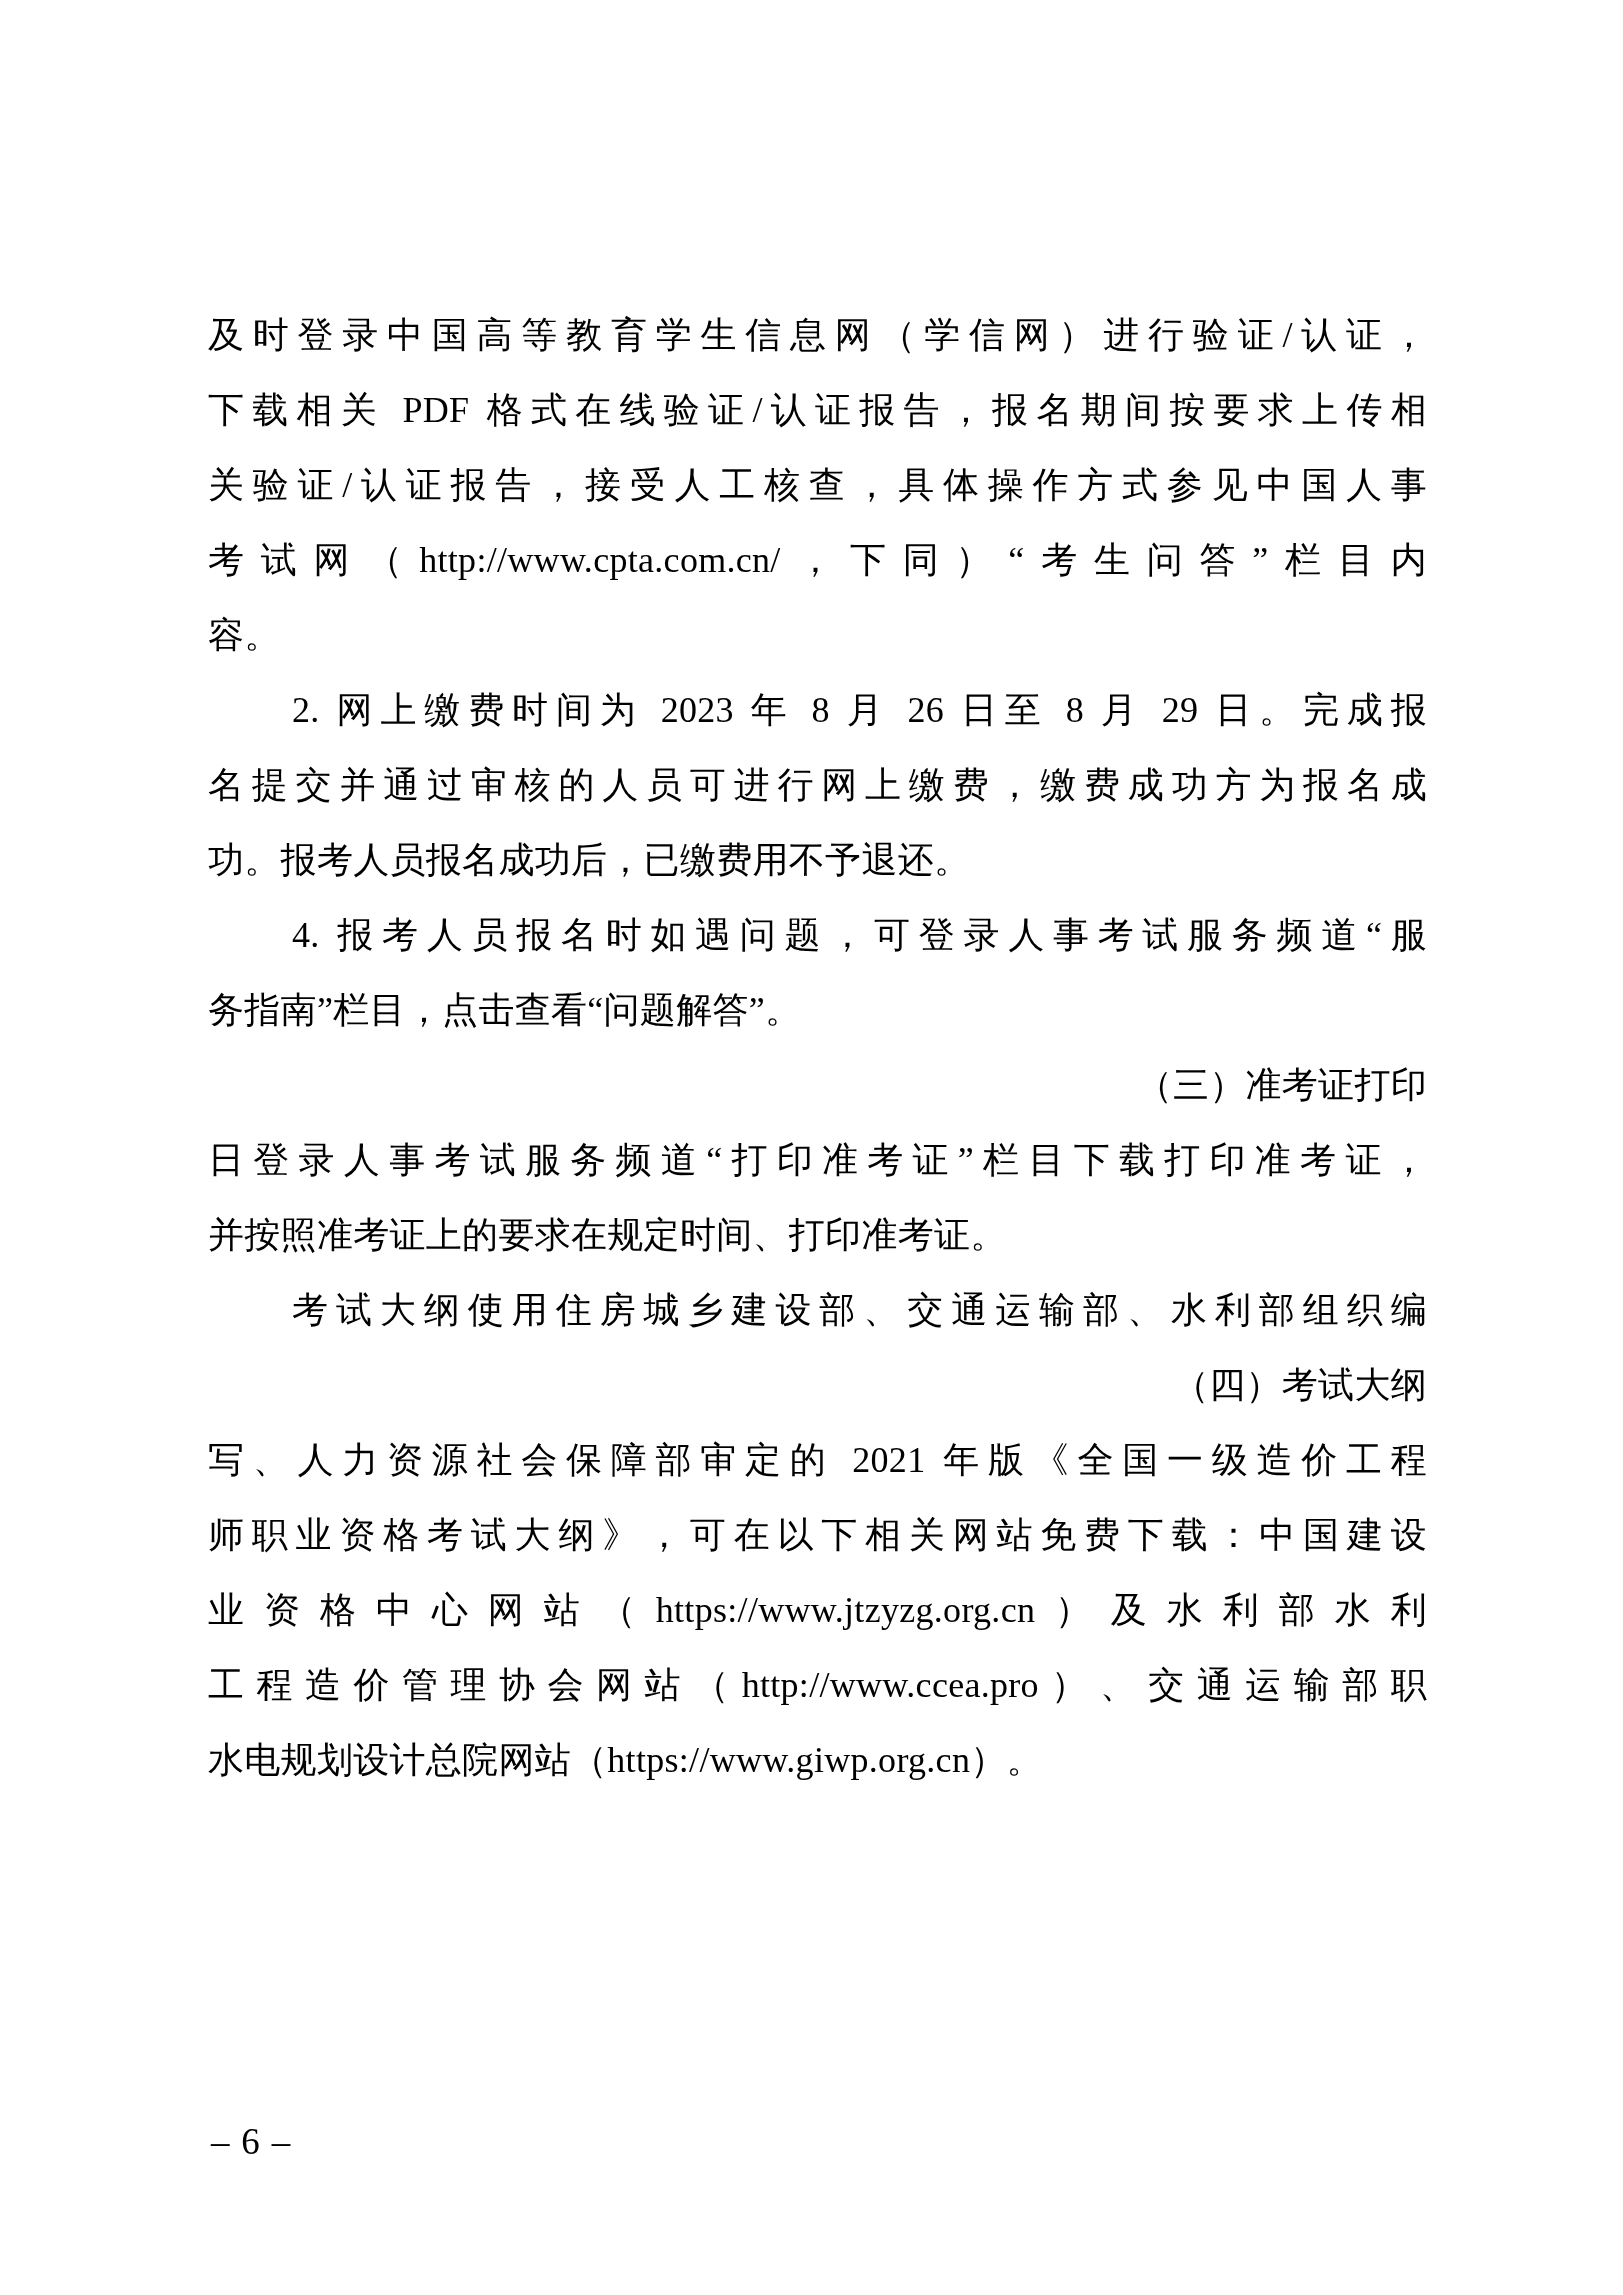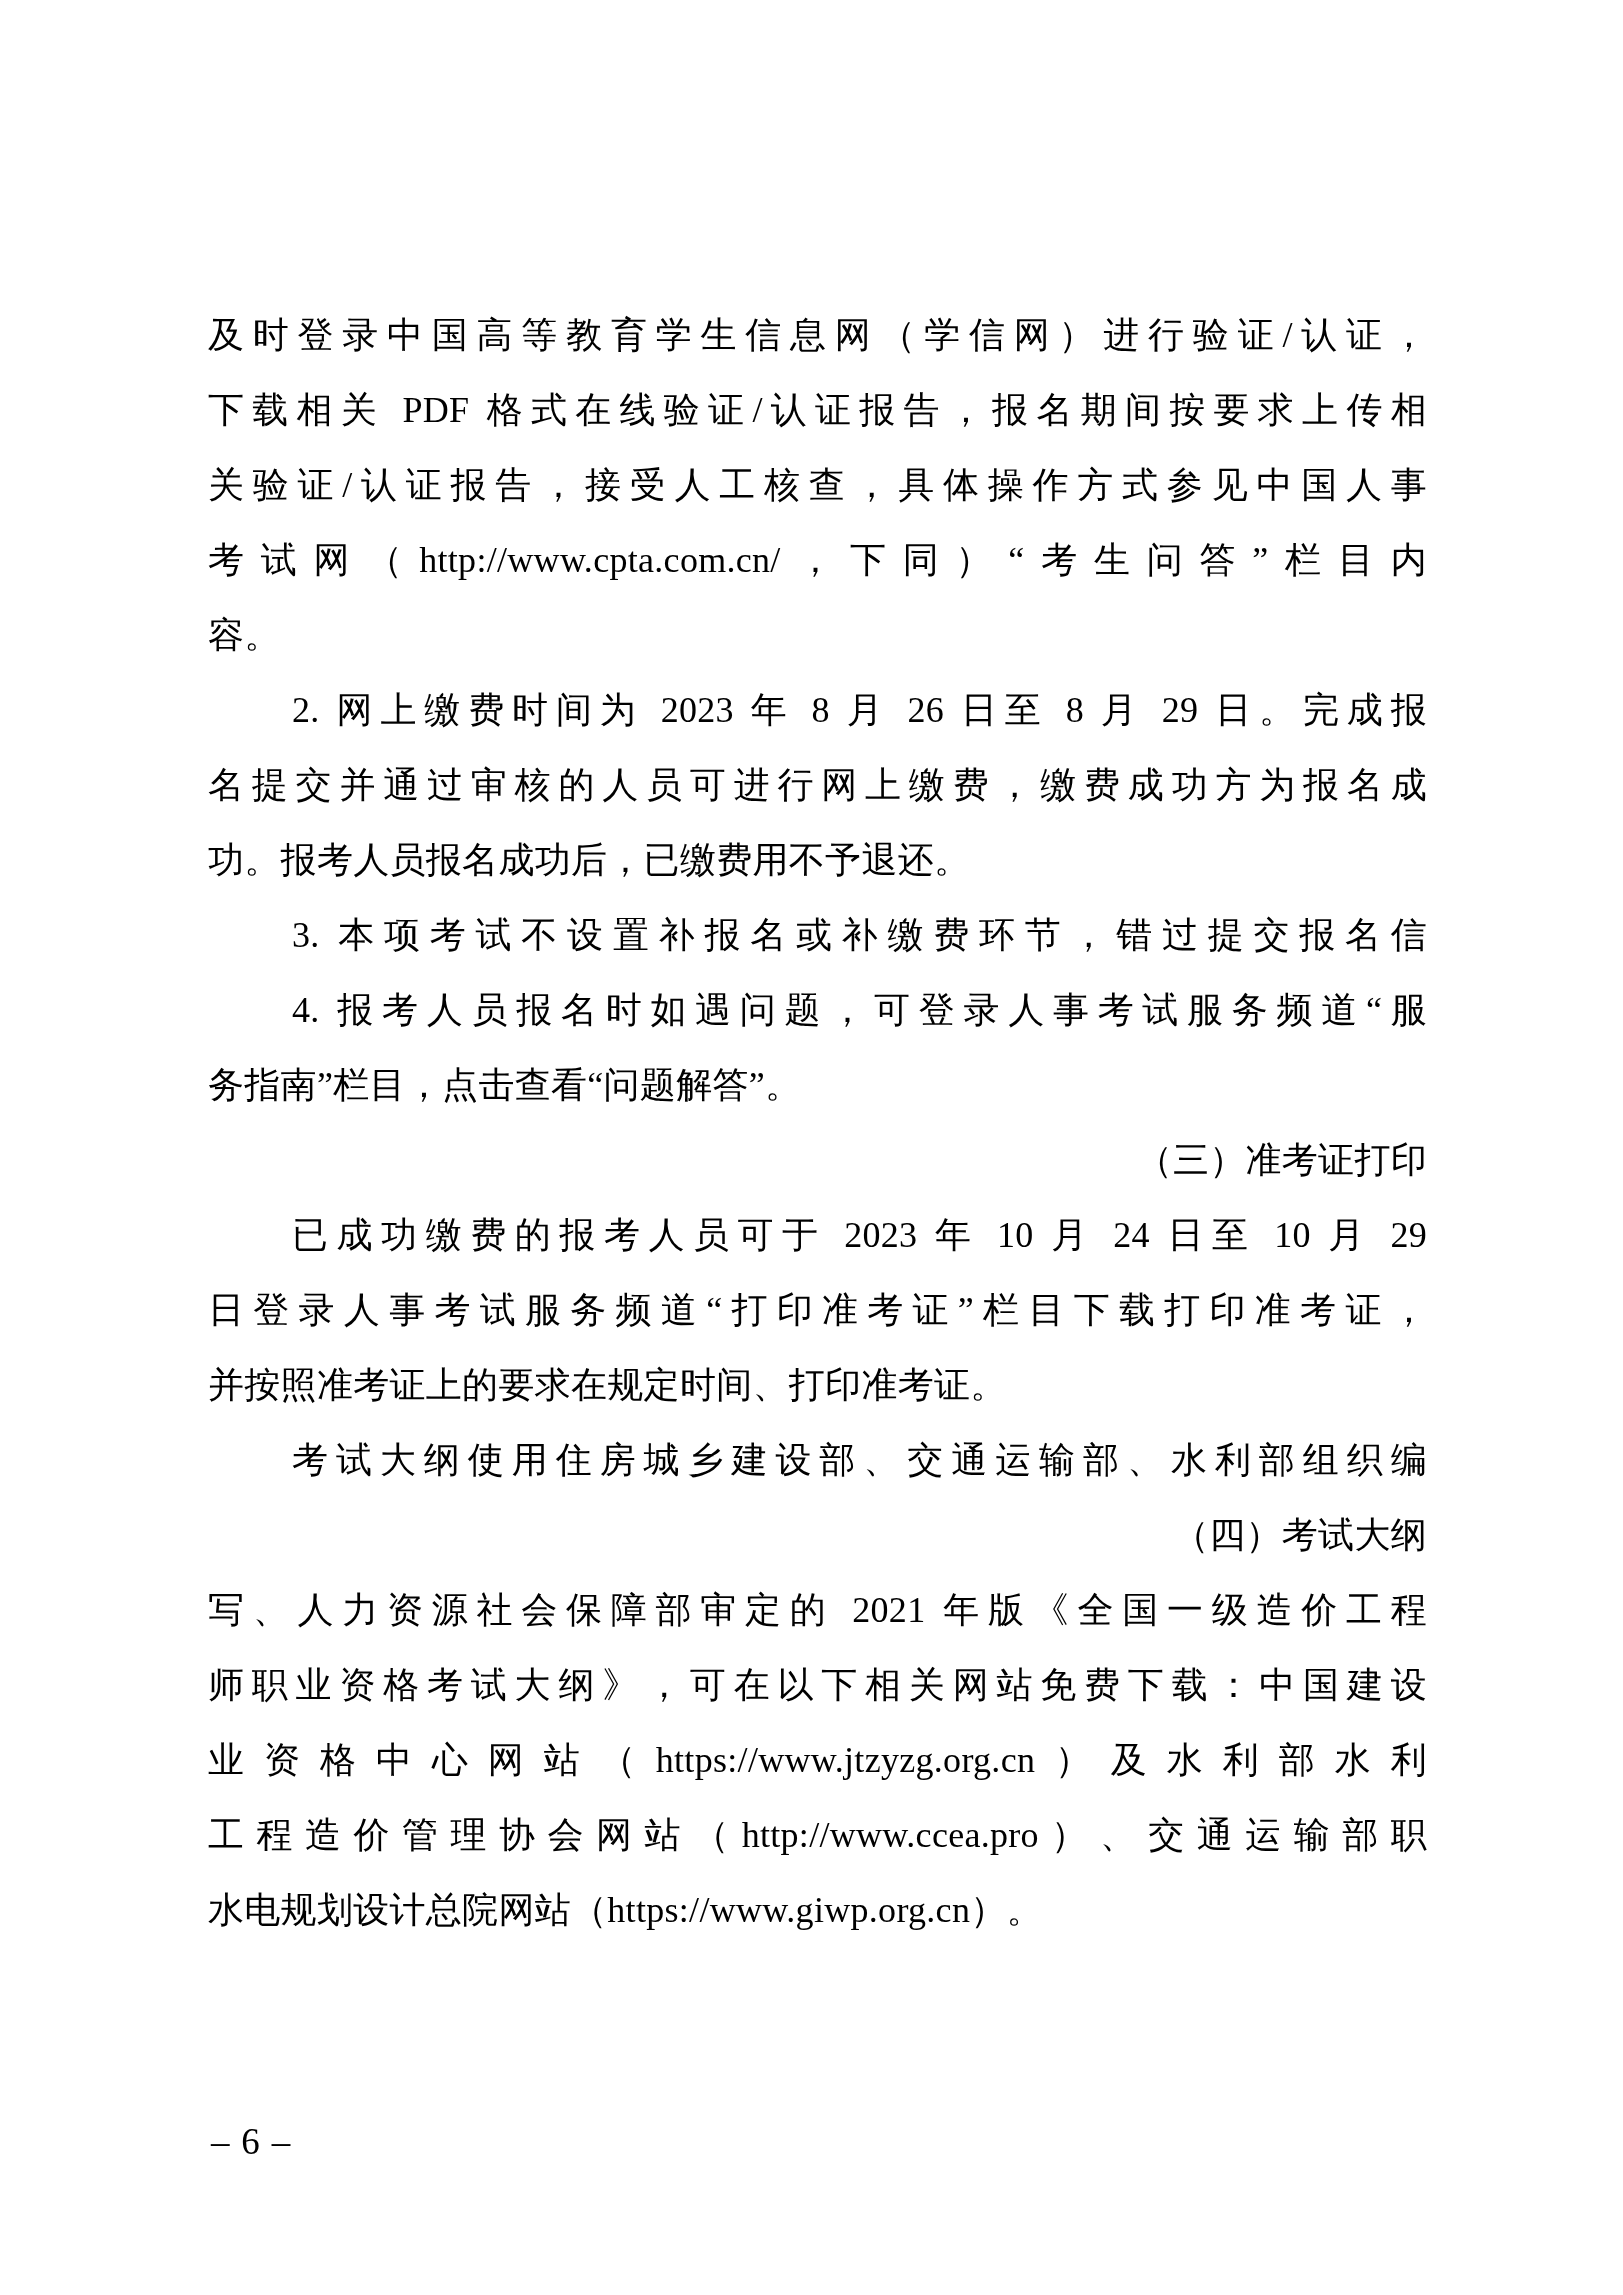--- a/index.html
+++ b/index.html
@@ -55,25 +55,23 @@
 <div class="page">
   <div class="doc-body" id="doc-body">
       <div class="line just">及时登录中国高等教育学生信息网（学信网）进行验证/认证，</div>
       <div class="line just">下载相关 PDF 格式在线验证/认证报告，报名期间按要求上传相</div>
       <div class="line just">关验证/认证报告，接受人工核查，具体操作方式参见中国人事</div>
       <div class="line just">考试网（http://www.cpta.com.cn/，下同）“考生问答”栏目内</div>
       <div class="line">容。</div>
       <div class="line just ind">2. 网上缴费时间为 2023 年 8 月 26 日至 8 月 29 日。完成报</div>
       <div class="line just">名提交并通过审核的人员可进行网上缴费，缴费成功方为报名成</div>
       <div class="line">功。报考人员报名成功后，已缴费用不予退还。</div>
-      <div class="line just ind">3. 本项考试不设置补报名或补缴费环节，错过提交报名信</div>
       <div class="line just ind">4. 报考人员报名时如遇问题，可登录人事考试服务频道“服</div>
       <div class="line">务指南”栏目，点击查看“问题解答”。</div>
       <div class="line ind">（三）准考证打印</div>
-      <div class="line just ind">已成功缴费的报考人员可于 2023 年 10 月 24 日至 10 月 29</div>
       <div class="line just">日登录人事考试服务频道“打印准考证”栏目下载打印准考证，</div>
       <div class="line">并按照准考证上的要求在规定时间、打印准考证。</div>
       <div class="line just ind">考试大纲使用住房城乡建设部、交通运输部、水利部组织编</div>
       <div class="line ind">（四）考试大纲</div>
       <div class="line just">写、人力资源社会保障部审定的 2021 年版《全国一级造价工程</div>
       <div class="line just">师职业资格考试大纲》，可在以下相关网站免费下载：中国建设</div>
       <div class="line just">业资格中心网站（https://www.jtzyzg.org.cn）及水利部水利</div>
       <div class="line just">工程造价管理协会网站（http://www.ccea.pro）、交通运输部职</div>
       <div class="line">水电规划设计总院网站（https://www.giwp.org.cn）。</div>
     </div>

